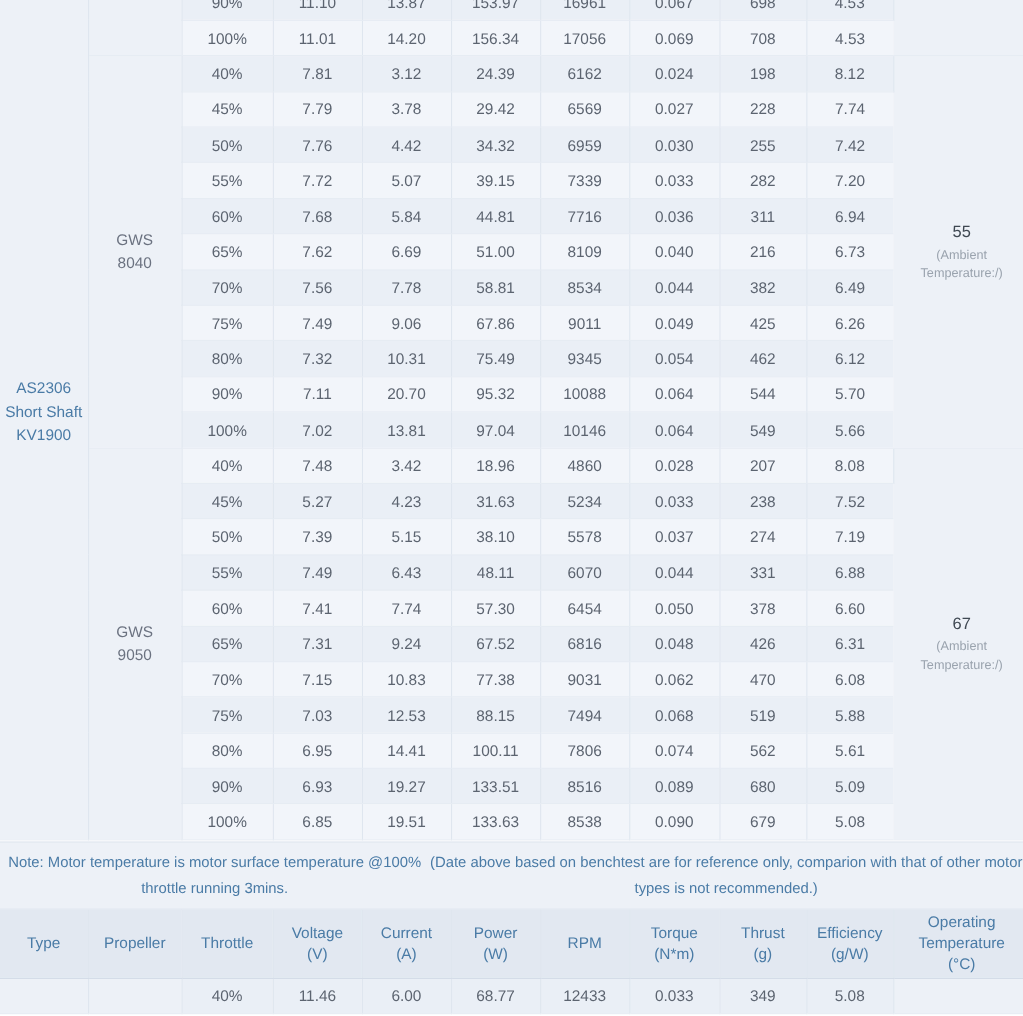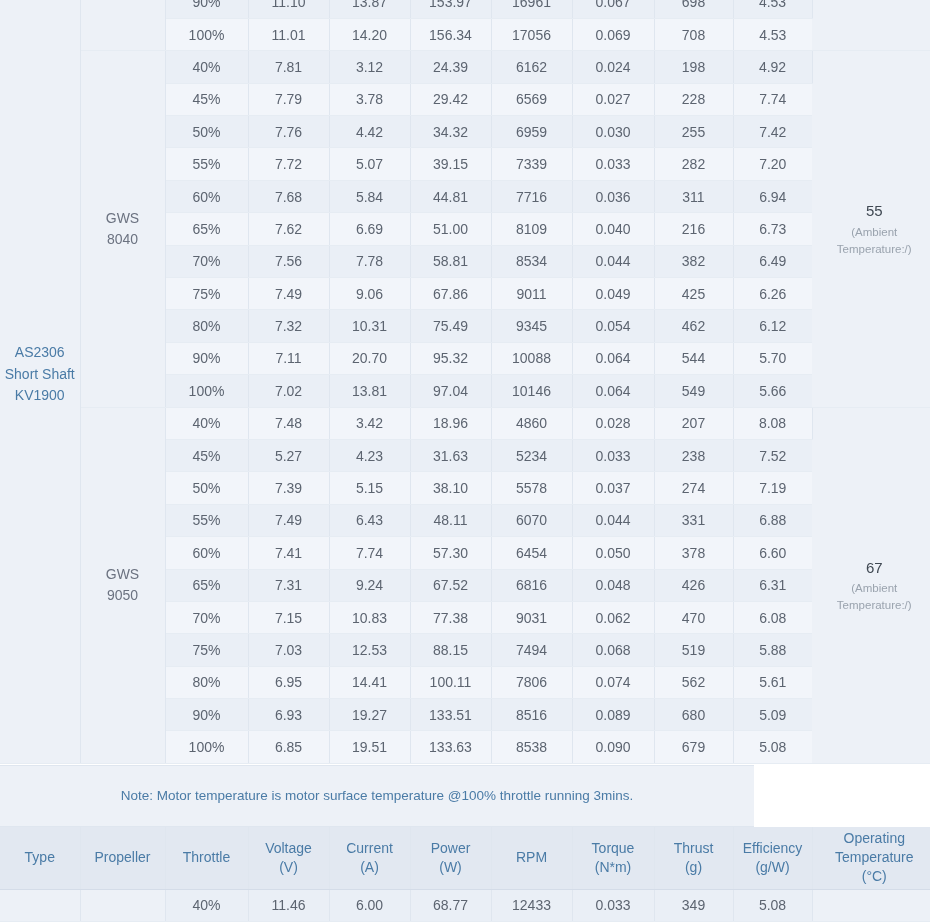--- a/index.html
+++ b/index.html
@@ -74,21 +74,21 @@
   #topclip {
     position: absolute; top: 0; left: 0;
     width: 930px; height: 765px;
     overflow: hidden;
   }
   #topclip .inner { position: absolute; top: -14px; left: 0; }
 
   
   #note {
     position: absolute; left: 0; top: 765px;
-    width: 754px; height: 62px;
+    width: 930px; height: 62px;
     background: #edf1f7;
     border-top: 1px solid #dfe6ef;
     border-bottom: 1px solid #dfe6ef;
     display: flex; flex-direction: row;
     align-items: center; justify-content: center;
     color: #4a7ba6; font-size: 13.5px; line-height: 1.75;
     text-align: center;
   }
 
   
@@ -157,21 +157,21 @@
                 <div>GWS</div>
                 <div>8040</div>
               </td>
               <td>40%</td>
               <td>7.81</td>
               <td>3.12</td>
               <td>24.39</td>
               <td>6162</td>
               <td>0.024</td>
               <td>198</td>
-              <td>4.92</td>
+              <td>8.12</td>
               <td class="merge-temp" rowspan="11">
                 <span class="t-val">55</span>
                 <span class="t-sub">(Ambient</span>
                 <span class="t-sub" style="margin-top: 0px;">Temperature:/)</span>
               </td>
             </tr>
             <tr class="data row-b">
               <td>45%</td>
               <td>7.79</td>
               <td>3.78</td>
@@ -390,20 +390,21 @@
               <td>679</td>
               <td>5.08</td>
             </tr>
           </tbody>
       </table>
     </div>
   </div>
 
   <div id="note">
     <div>Note: Motor temperature is motor surface temperature @100% throttle running 3mins.</div>
+    <div>(Date above based on benchtest are for reference only, comparion with that of other motor types is not recommended.)</div>
   </div>
 
   <div id="bottom">
     <table class="spec">
       <colgroup>
         <col class="c-type">
           <col class="c-prop">
           <col class="c-thr">
           <col class="c-volt">
         <col class="c-cur">

